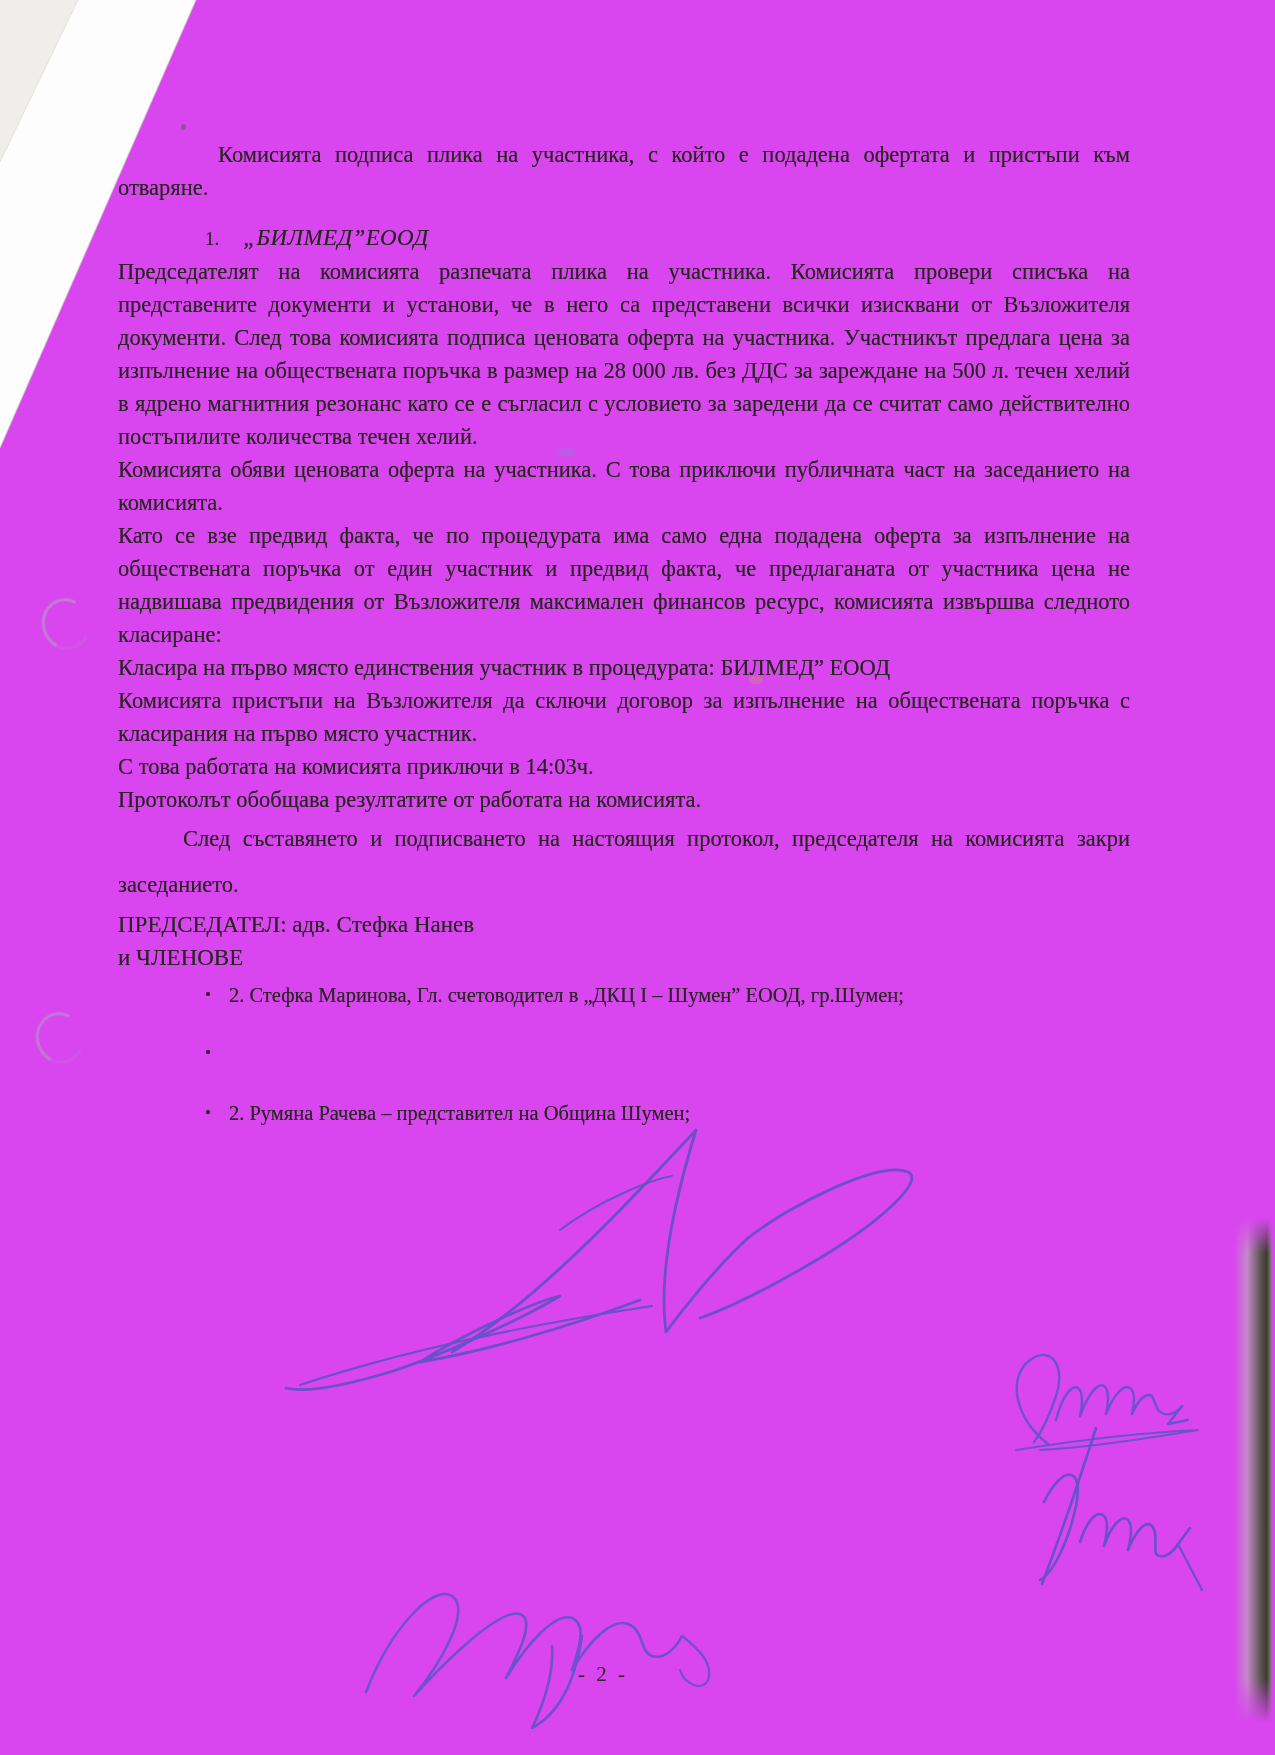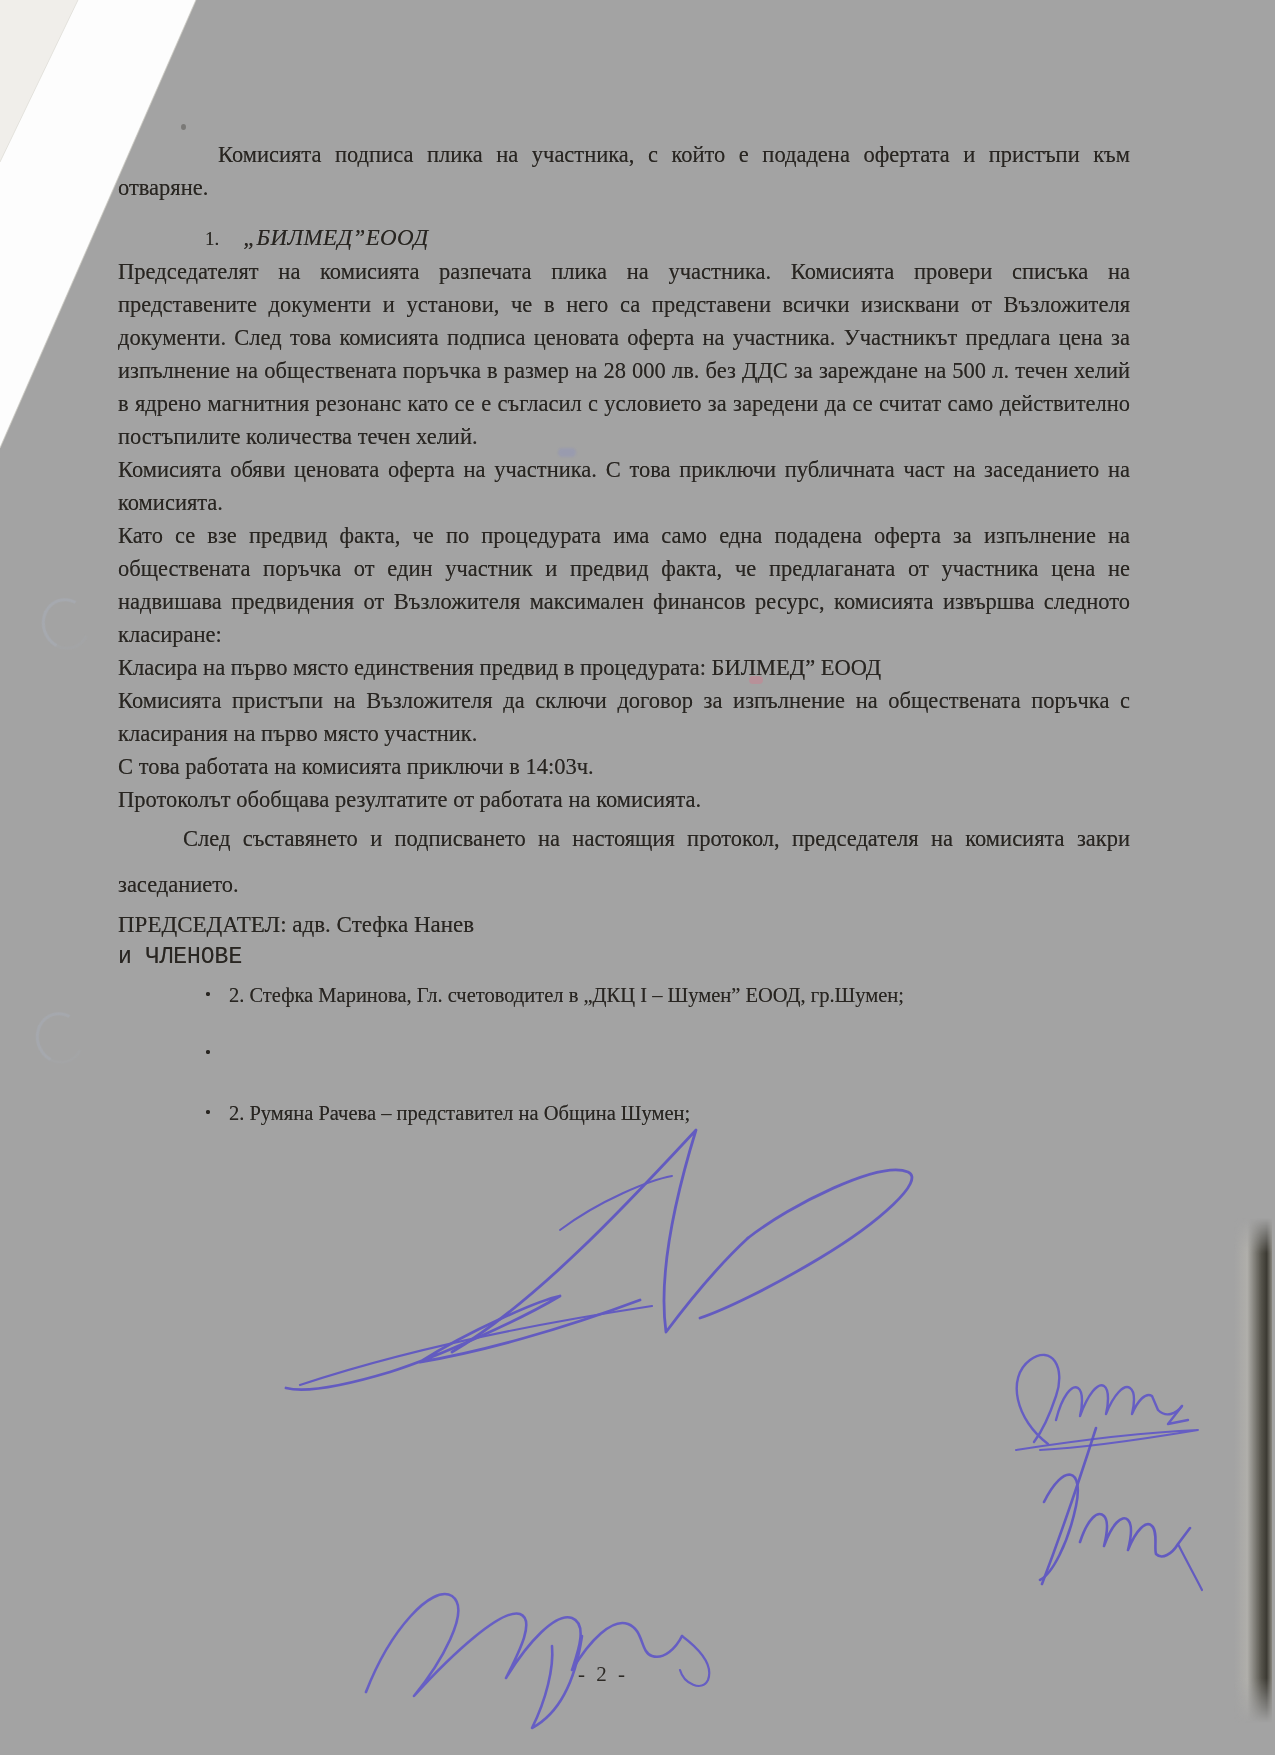--- a/index.html
+++ b/index.html
@@ -1,20 +1,20 @@
 <!DOCTYPE html>
 <html><head>
 <meta charset="utf-8">
 <style>
   html,body{margin:0;padding:0;background:#e8e8e4;}
   .page{
     position:relative;
     width:1275px;height:1755px;
     margin:0 auto;
-    background:#a3a3a3;
+    background:#d946ef;
     overflow:hidden;
     font-family:"Liberation Serif","DejaVu Serif",serif;
     color:#282521;
   }
   
   .fold-bright{position:absolute;top:0;left:0;width:200px;height:450px;
     clip-path:polygon(0 0,196px 0,0 448px);background:#fdfdfd;}
   .fold-dark{position:absolute;top:0;left:0;width:80px;height:165px;
     clip-path:polygon(0 0,78px 0,0 162px);background:#f0eeea;}
   .cmark{position:absolute;border-radius:50%;
@@ -46,21 +46,21 @@
   .p-open{margin-top:28px;}
   .p-announce{margin-top:21px;}
   .p-single{margin-top:28px;}
   .p-ranking{margin-top:27px;text-align:left;}
   .p-proposal{margin-top:32px;}
   .p-endtime{margin-top:17px;text-align:left;}
   .p-summary{margin-top:35px;text-align:left;}
   .heading-basis{margin-top:56px;font-weight:bold;text-align:left;letter-spacing:.2px;}
   .p-closing{margin-top:16px;line-height:46px;text-indent:65px;}
   .chairman-line{margin-top:63px;font-size:23px;text-align:left;}
-  .members-label{margin-top:28px;font-size:23px;text-align:left;font-family:Liberation Mono, monospace;}
+  .members-label{margin-top:28px;font-size:23px;text-align:left;}
   .members-list{list-style:none;margin:6px 0 0 0;padding:0;}
   .members-list li{display:flex;align-items:baseline;margin:0 0 28px 87px;
     font-size:20.5px;line-height:30px;text-align:left;}
   .bullet-dot{font-size:17px;margin-right:18px;position:relative;top:-2px;}
   .page-num{position:absolute;left:578px;top:1662px;font-size:21px;letter-spacing:3px;
     color:#2c2925;}
   
   .ink-overlay{position:absolute;left:0;top:0;width:1275px;height:1755px;pointer-events:none;}
   .ink-overlay path{fill:none;stroke-linecap:round;stroke-linejoin:round;}
 </style>
@@ -86,21 +86,21 @@
       <span class="item-num">1.</span>
       <span class="item-name">„БИЛМЕД”ЕООД</span>
     </div>
 
     <p class="p-open">Председателят на комисията разпечата плика на участника. Комисията провери списъка на представените документи и установи, че в него са представени всички изисквани от Възложителя документи. След това комисията подписа ценовата оферта на участника. Участникът предлага цена за изпълнение на обществената поръчка в размер на 28 000 лв. без ДДС за зареждане на 500 л. течен хелий в ядрено магнитния резонанс като се е съгласил с условието за заредени да се считат само действително постъпилите количества течен хелий.</p>
 
     <p class="p-announce">Комисията обяви ценовата оферта на участника. С това приключи публичната част на заседанието на комисията.</p>
 
     <p class="p-single">Като се взе предвид факта, че по процедурата има само една подадена оферта за изпълнение на обществената поръчка от един участник и предвид факта, че предлаганата от участника цена не надвишава предвидения от Възложителя максимален финансов ресурс, комисията извършва следното класиране:</p>
 
-    <p class="p-ranking">Класира на първо място единствения предвид в процедурата: БИЛМЕД” ЕООД</p>
+    <p class="p-ranking">Класира на първо място единствения участник в процедурата: БИЛМЕД” ЕООД</p>
 
     <p class="p-proposal">Комисията пристъпи на Възложителя да сключи договор за изпълнение на обществената поръчка с класирания на първо място участник.</p>
 
     <p class="p-endtime">С това работата на комисията приключи в 14:03ч.</p>
 
     <p class="p-summary">Протоколът обобщава резултатите от работата на комисията.</p>
 
 
     <p class="p-closing">След съставянето и подписването на настоящия протокол, председателя на комисията закри заседанието.</p>
 

